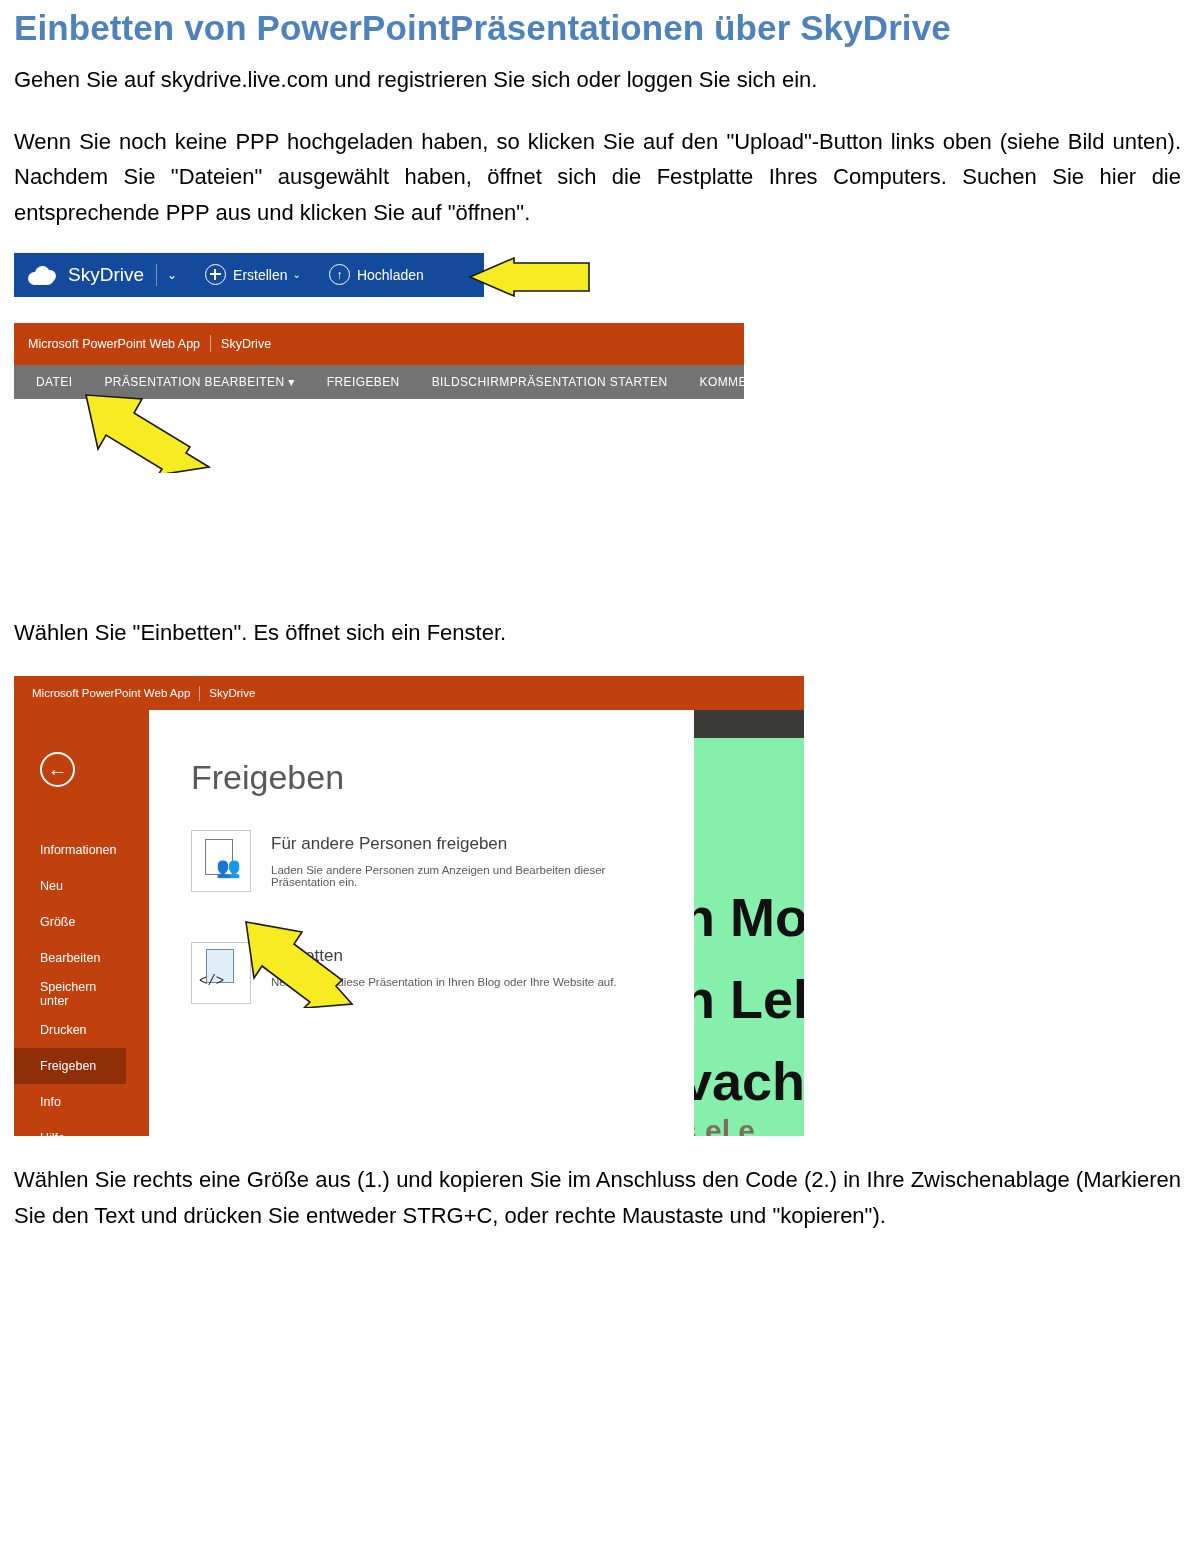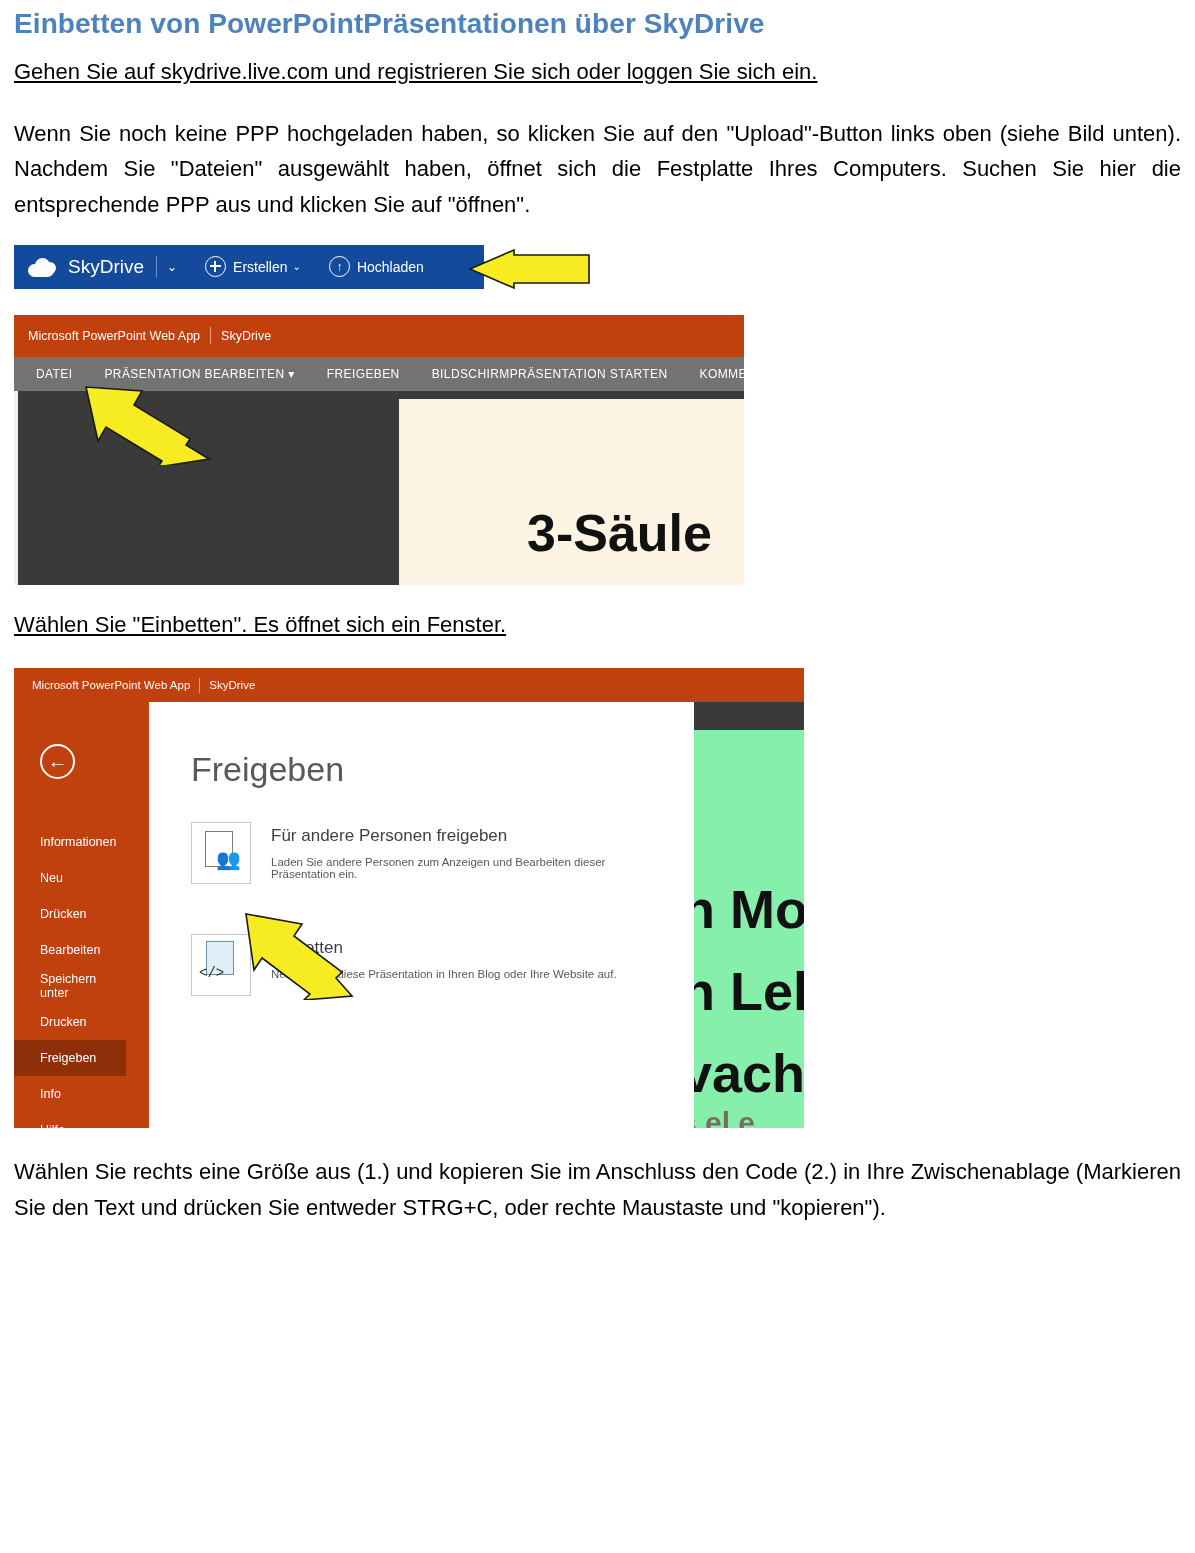--- a/index.html
+++ b/index.html
@@ -16,36 +16,35 @@
   }
   .page {
     position: relative;
     width: 1195px;
     padding: 0;
     box-sizing: border-box;
   }
 
   
   h1.doc-title {
-    font-size: 28px;
+    font-size: 35px;
     font-weight: bold;
     color: #4e82bd;
     margin: 8px 0 14px 14px;
     letter-spacing: 0.1px;
   }
   p.para {
     font-size: 22px;
     line-height: 1.62;
     margin: 0 14px 22px 14px;
     text-align: justify;
     color: #000;
   }
   p.para.single {
     margin-bottom: 26px;
-    text-decoration: underline;
   }
 
   
   .shot-skydrive-wrap {
     position: relative;
     margin: 4px 0 26px 14px;
     width: 575px;
     height: 44px;
   }
   .skydrive-bar {
@@ -409,26 +408,20 @@
       <span class="sep"></span>
       <span>SkyDrive</span>
     </div>
     <div class="ppt-ribbon">
       <span class="tab">DATEI</span>
       <span class="tab">PRÄSENTATION BEARBEITEN ▾</span>
       <span class="tab">FREIGEBEN</span>
       <span class="tab">BILDSCHIRMPRÄSENTATION STARTEN</span>
       <span class="tab">KOMMENTARE</span>
     </div>
-    <div class="ppt-body">
-      <div class="ppt-leftedge"></div>
-      <div class="ppt-slide">
-        <div class="slide-text">3-Säule</div>
-      </div>
-    </div>
 
     <svg class="arrow" style="left:60px; top:68px;" width="140" height="82" viewBox="0 0 140 82">
       <polygon points="135,76 112,62 116,56 60,22 68,8 12,4 24,58 32,44 88,78 84,84" fill="#f7ec21" stroke="#1a1a1a" stroke-width="1.6"></polygon>
     </svg>
   </div>
 
   <p class="para single">Wählen Sie "Einbetten". Es öffnet sich ein Fenster.</p>
 
   <div class="shot-ppt2-wrap">
     <div class="ppt2-header">
@@ -437,21 +430,21 @@
       <span>SkyDrive</span>
     </div>
 
     <div class="ppt2-body">
 
       <div class="ppt2-sidebar">
         <div class="ppt2-back">←</div>
         <div class="ppt2-menu">
           <div class="mi">Informationen</div>
           <div class="mi">Neu</div>
-          <div class="mi">Drücken</div>
+          <div class="mi">Größe</div>
           <div class="mi">Bearbeiten</div>
           <div class="mi">Speichern unter</div>
           <div class="mi">Drucken</div>
           <div class="mi active">Freigeben</div>
           <div class="mi">Info</div>
           <div class="mi">Hilfe</div>
         </div>
       </div>
 
       <div class="ppt2-content">

